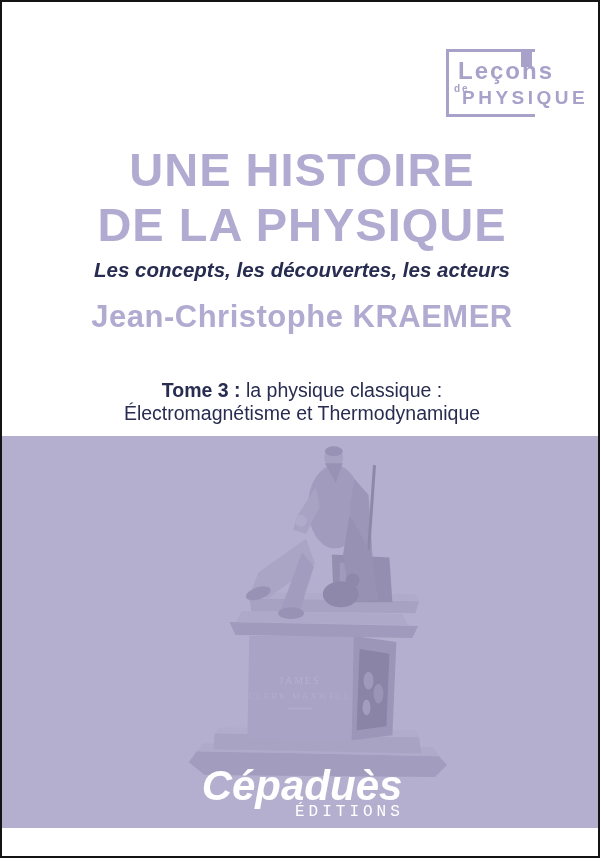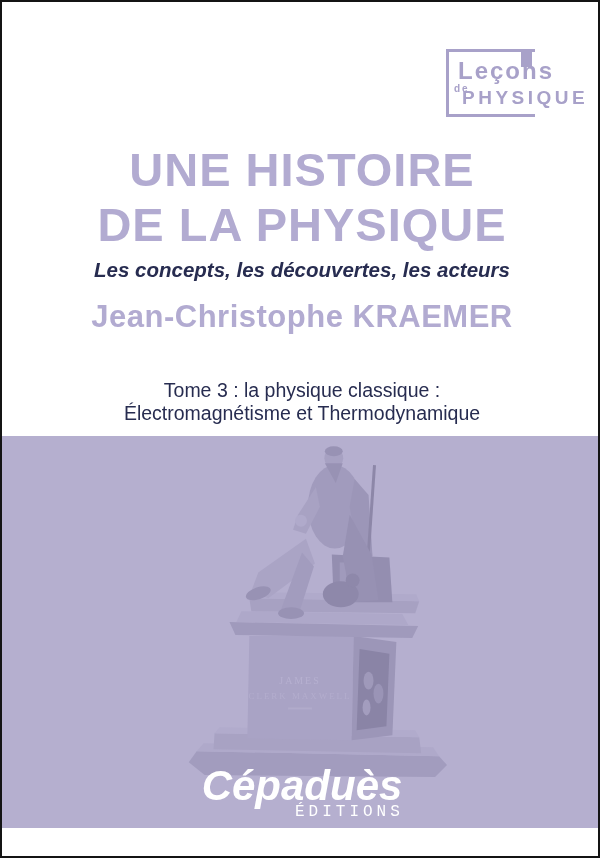--- a/index.html
+++ b/index.html
@@ -53,21 +53,21 @@
     text-align:center;
     font-size:31px;font-weight:bold;
     color:#b2abd1;letter-spacing:0.5px;
   }
   .edition{
     position:absolute;left:0;top:377px;width:600px;
     text-align:center;
     font-size:19.5px;line-height:23px;
     color:#272c50;
   }
-  .edition .ed-label{font-weight:normal;}
+  .edition .ed-label{font-weight:bold;}
   
   .panel{
     position:absolute;left:0;top:434px;width:596px;height:392px;
     background:#b5afcf;
   }
   .panel svg{display:block;}
   
   .publisher-name{
     position:absolute;left:0;top:760px;width:600px;
     text-align:center;

